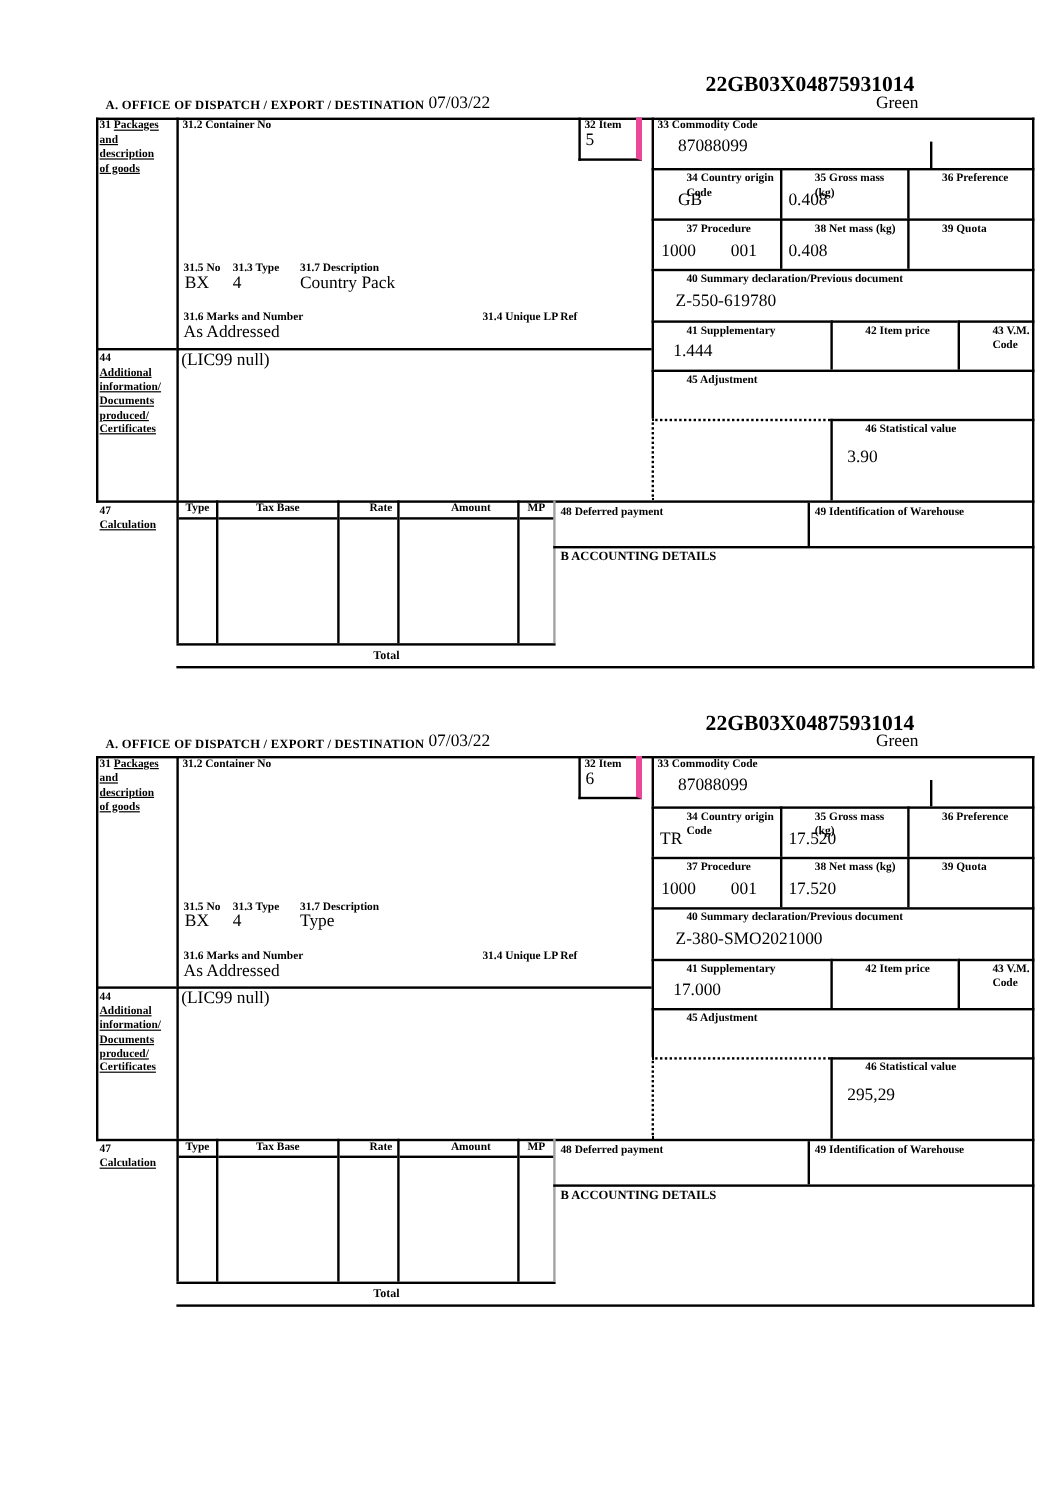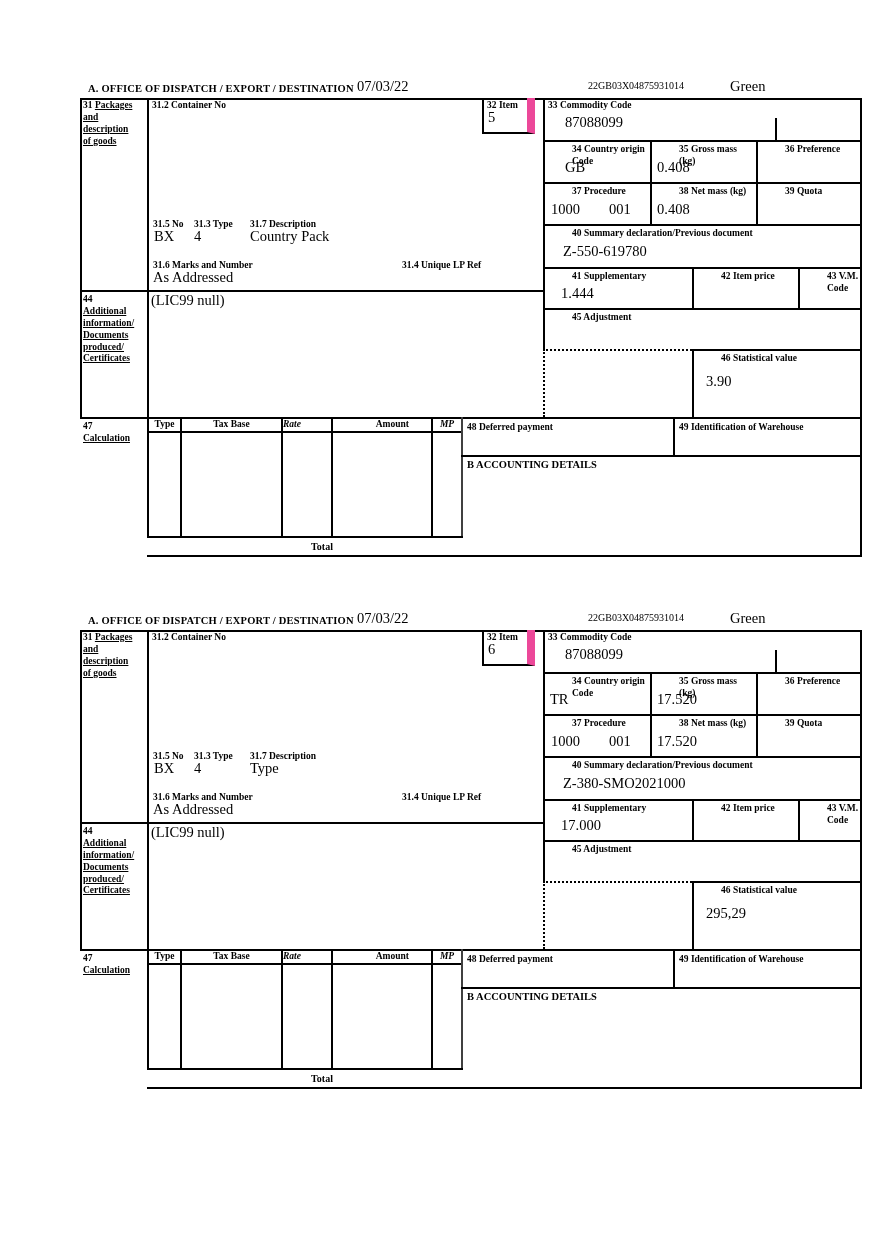--- a/index.html
+++ b/index.html
@@ -8,41 +8,41 @@
     font-family:"Liberation Serif", serif;color:#000;
     -webkit-font-smoothing:antialiased;
   }
   section.block{position:absolute;left:80px;width:784px;height:484px;}
   section.block:nth-of-type(1){top:74px;}
   section.block:nth-of-type(2){top:606px;}
 
   .hdr{position:absolute;top:0;left:0;width:782px;height:24px;}
   .hdr-title{position:absolute;left:8px;bottom:4px;font-weight:bold;font-size:10.5px;letter-spacing:.2px;white-space:nowrap;}
   .hdr-date{position:absolute;left:277px;bottom:3px;font-size:14.5px;white-space:nowrap;}
-  .hdr-mrn{position:absolute;left:508px;bottom:7px;font-size:10px;white-space:nowrap;}
+  .hdr-mrn{position:absolute;left:508px;bottom:17px;font-size:18px;white-space:nowrap;font-weight:bold;}
   .hdr-status{position:absolute;left:650px;bottom:3px;font-size:14.5px;white-space:nowrap;}
 
   .grid{position:absolute;top:24px;left:0;width:782px;height:459px;}
   .cell{position:absolute;box-sizing:border-box;}
   .bl{border-left:2px solid #000;}
   .bt{border-top:2px solid #000;padding-left:24px;}
-  .br{border-right:8px solid #ec4899;}
+  .br{border-right:5px solid #ec4899;}
   .bb{border-bottom:2px solid #000;}
   .dl{border-left:2px dotted #000;}
   .dt{border-top:2px dotted #000;}
   .lab{font-weight:bold;font-size:9.5px;line-height:1.25;padding:2px 2px 0 3px;}
   .val{position:absolute;font-size:14.5px;white-space:nowrap;}
   .line{position:absolute;background:#000;}
   u{text-decoration:underline;}
 
   .calc{position:absolute;left:67px;top:319px;width:316px;height:121px;display:flex;border-bottom:2px solid #000;box-sizing:border-box;}
   .calc .col{box-sizing:border-box;border-left:2px solid #000;}
-  .calc .col:last-child{border-right:2px solid #404040;font-style:italic;}
+  .calc .col:last-child{border-right:2px solid #a3a3a3;}
   .calc .ch{height:16px;box-sizing:border-box;border-bottom:2px solid #000;font-weight:bold;font-size:9.5px;text-align:center;padding-top:2px;}
-  .calc .ch.ra{text-align:left;padding-right:4px;font-style:italic;}
+  .calc .ch.ra{text-align:right;padding-right:4px;}
   .calc .ch.am{text-align:right;padding-right:22px;}
   .w-type{width:33px;}.w-base{width:101px;}.w-rate{width:50px;}.w-amt{width:100px;}.w-mp{width:32px;}
 
   .total-label{position:absolute;left:67px;top:443px;width:350px;text-align:center;font-weight:bold;font-size:10px;}
   .b-label{position:absolute;left:387px;top:361px;font-weight:bold;font-size:10.5px;white-space:nowrap;}
   .lab-abs{position:absolute;font-weight:bold;font-size:9.5px;white-space:nowrap;}
 </style>
 </head>
 <body>
 

